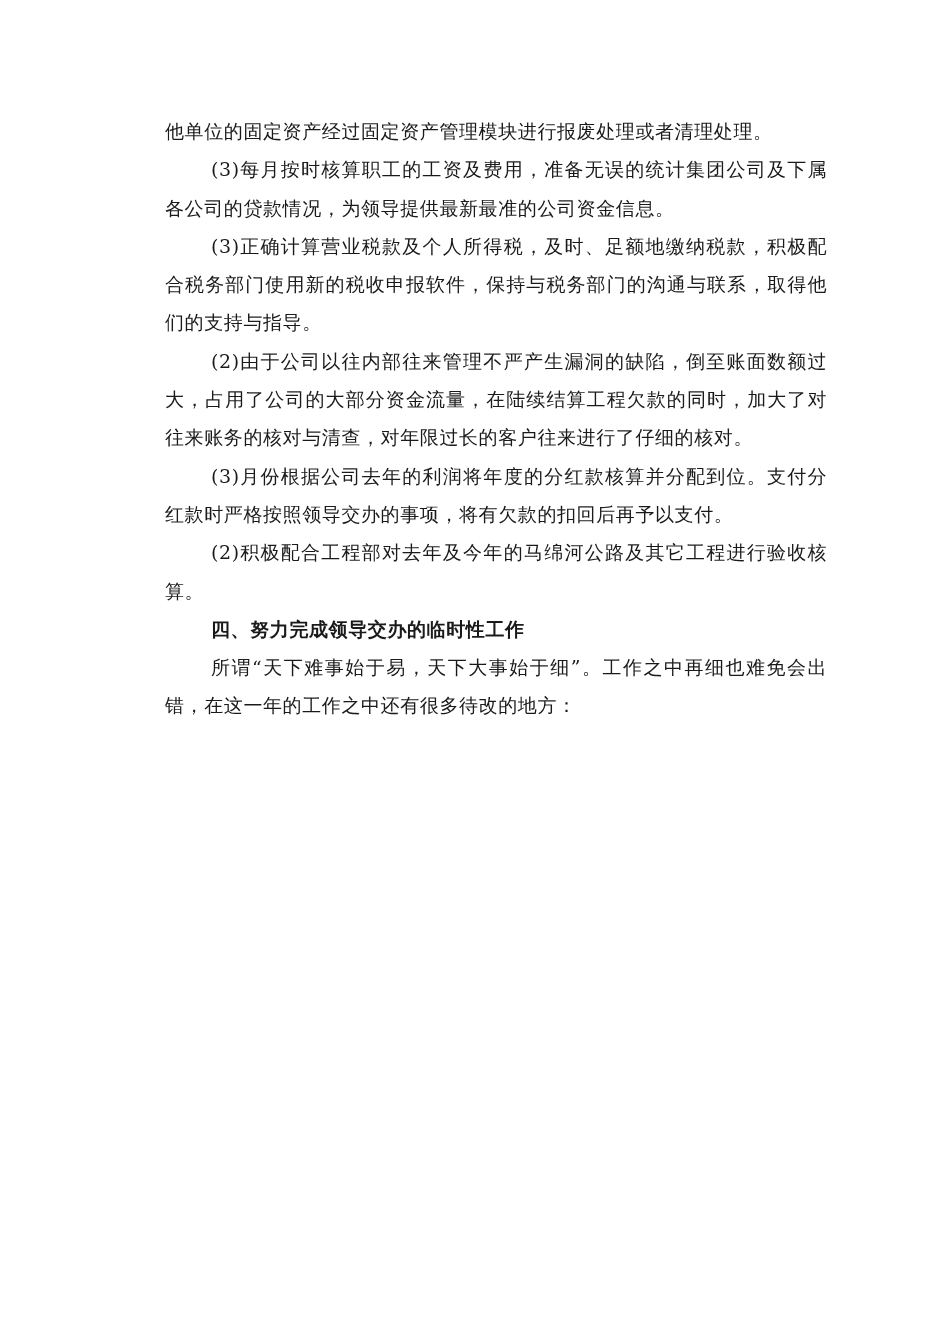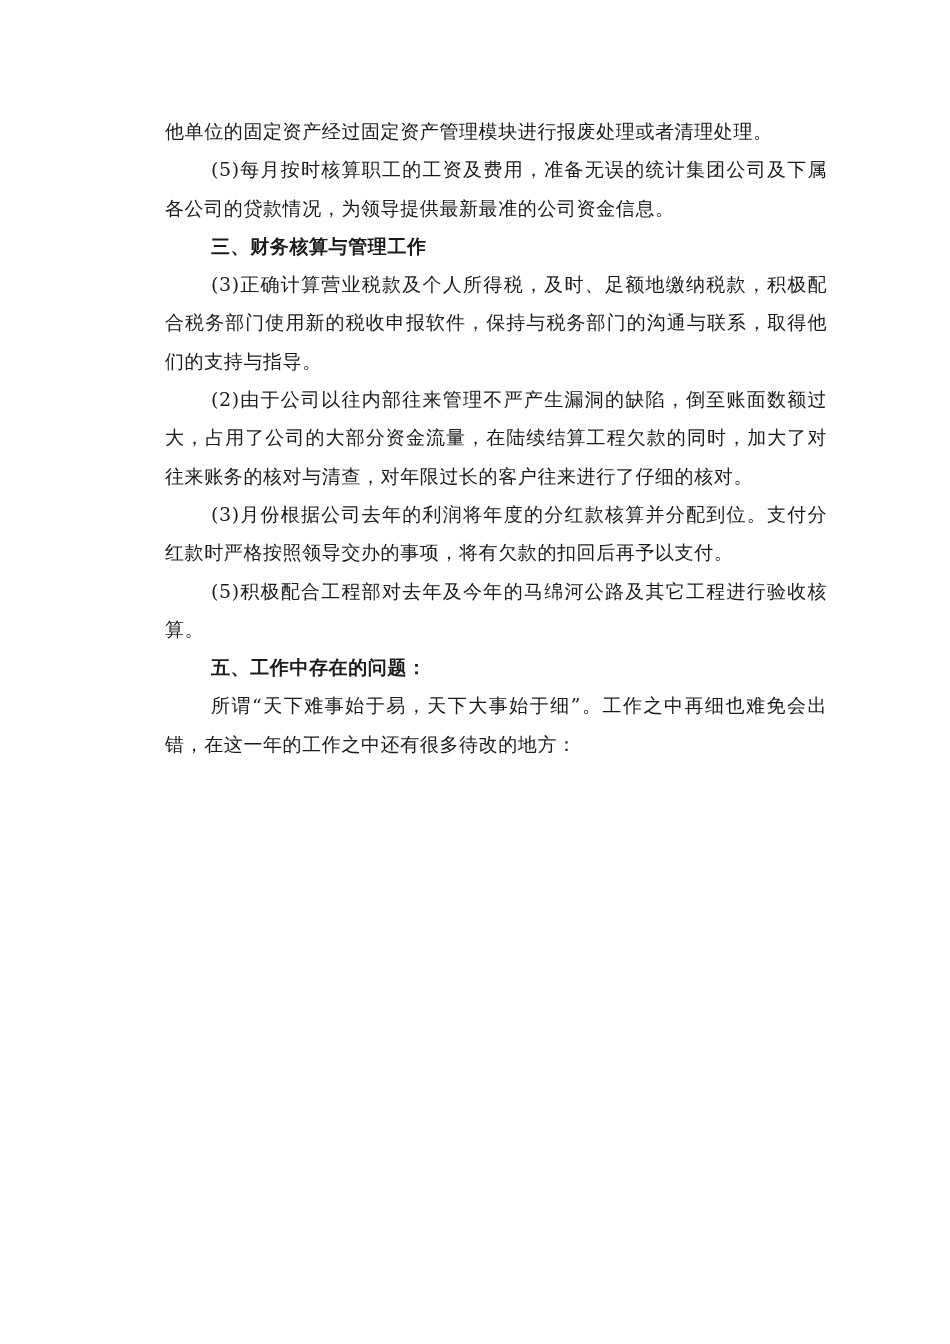--- a/index.html
+++ b/index.html
@@ -18,21 +18,20 @@
   }
   .para { margin: 0; text-indent: 46px; text-align: justify; }
   .heading { margin: 0; text-indent: 46px; font-weight: bold; font-family: "DejaVu Sans", "Liberation Sans", sans-serif; }
   .cont { margin: 0; text-indent: 0; text-align: justify; }
 </style>
 </head>
 <body>
 
 <div class="page">
   <p class="cont">他单位的固定资产经过固定资产管理模块进行报废处理或者清理处理。</p>
-  <p class="para">(5)每月按时核算职工的工资及费用，准备无误的统计集团公司及下属各公司的贷款情况，为领导提供最新最准的公司资金信息。</p>
-  <p class="heading">三、财务核算与管理工作</p>
+  <p class="para">(3)每月按时核算职工的工资及费用，准备无误的统计集团公司及下属各公司的贷款情况，为领导提供最新最准的公司资金信息。</p>
   <p class="para">(3)正确计算营业税款及个人所得税，及时、足额地缴纳税款，积极配合税务部门使用新的税收申报软件，保持与税务部门的沟通与联系，取得他们的支持与指导。</p>
   <p class="para">(2)由于公司以往内部往来管理不严产生漏洞的缺陷，倒至账面数额过大，占用了公司的大部分资金流量，在陆续结算工程欠款的同时，加大了对往来账务的核对与清查，对年限过长的客户往来进行了仔细的核对。</p>
   <p class="para">(3)月份根据公司去年的利润将年度的分红款核算并分配到位。支付分红款时严格按照领导交办的事项，将有欠款的扣回后再予以支付。</p>
-  <p class="para">(5)积极配合工程部对去年及今年的马绵河公路及其它工程进行验收核算。</p>
-  <p class="heading">五、工作中存在的问题：</p>
+  <p class="para">(2)积极配合工程部对去年及今年的马绵河公路及其它工程进行验收核算。</p>
+  <p class="heading">四、努力完成领导交办的临时性工作</p>
   <p class="para">所谓“天下难事始于易，天下大事始于细”。工作之中再细也难免会出错，在这一年的工作之中还有很多待改的地方：</p>
 </div>
 
 </body></html>

